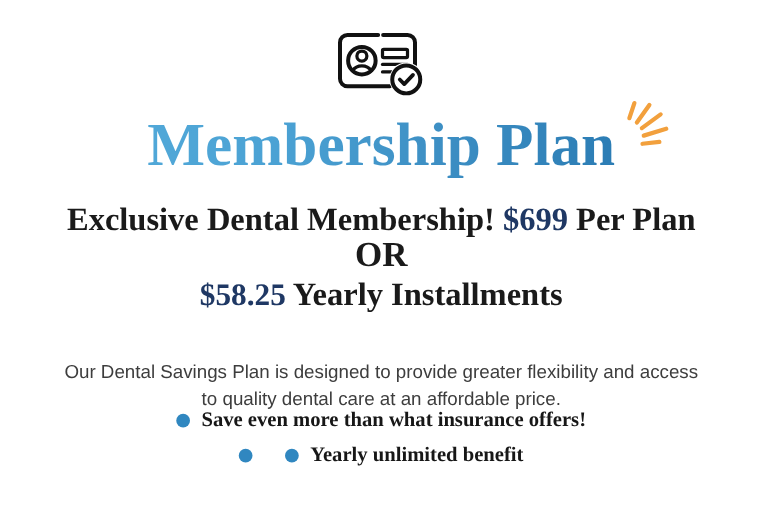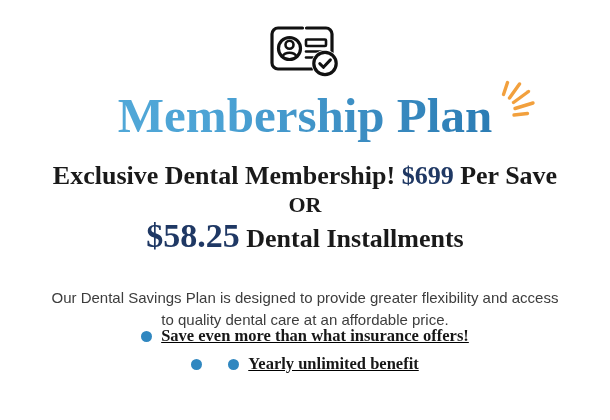--- a/index.html
+++ b/index.html
@@ -83,35 +83,35 @@
     font-family: "Liberation Serif", "DejaVu Serif", serif;
     font-weight: bold;
     color: #1a1a1a;
   }
   .headline .line1 {
     font-size: 26px;
     line-height: 31px;
     white-space: nowrap;
   }
   .headline .or {
-    font-size: 22px;
+    font-size: 28px;
     line-height: 28px;
   }
   .headline .line3 {
     font-size: 26px;
     line-height: 33px;
     white-space: nowrap;
   }
   .price {
     color: #1f3864;
     font-family: Liberation Serif, serif;
   }
   .price-lg {
     color: #1f3864;
-    font-size: 34px;
+    font-size: 25px;
   }
 
   
   .body-copy {
     position: absolute;
     left: 48px;
     right: 48px;
     top: 272px;
     text-align: center;
     font-family: "Liberation Sans", sans-serif;
@@ -126,21 +126,20 @@
     left: 0;
     right: 0;
     top: 326px;
   }
   .feature-row {
     display: flex;
     justify-content: center;
     align-items: center;
     gap: 26px;
     margin-bottom: 8px;
-    text-decoration: underline;
   }
   .feature {
     display: flex;
     align-items: center;
     gap: 9px;
     white-space: nowrap;
   }
   .dot {
     width: 11px;
     height: 11px;
@@ -192,23 +191,23 @@
             <path d="M19.5 24.5 L34.5 13.5"></path>
             <path d="M21 30.5 L39 25"></path>
             <path d="M20 37 L33.5 35.5"></path>
           </g>
         </svg>
       </span>
     </div>
   </div>
 
   <div class="headline">
-    <div class="line1"><span>Exclusive Dental Membership! </span><span class="price">$699</span><span> Per Save</span></div>
+    <div class="line1"><span>Exclusive Dental Membership! </span><span class="price">$699</span><span> Per Plan</span></div>
     <div class="or">OR</div>
-    <div class="line3"><span class="price-lg">$58.25</span><span> Dental Installments</span></div>
+    <div class="line3"><span class="price-lg">$58.25</span><span> Yearly Installments</span></div>
   </div>
 
   <p class="body-copy">Our Dental Savings Plan is designed to provide greater flexibility and access to quality dental care at an affordable price.</p>
 
   <div class="features">
     <div class="feature-row">
       <div class="feature">
         <span class="dot"></span>
         <span class="feature-label">Save even more than what insurance offers!</span>
       </div>

